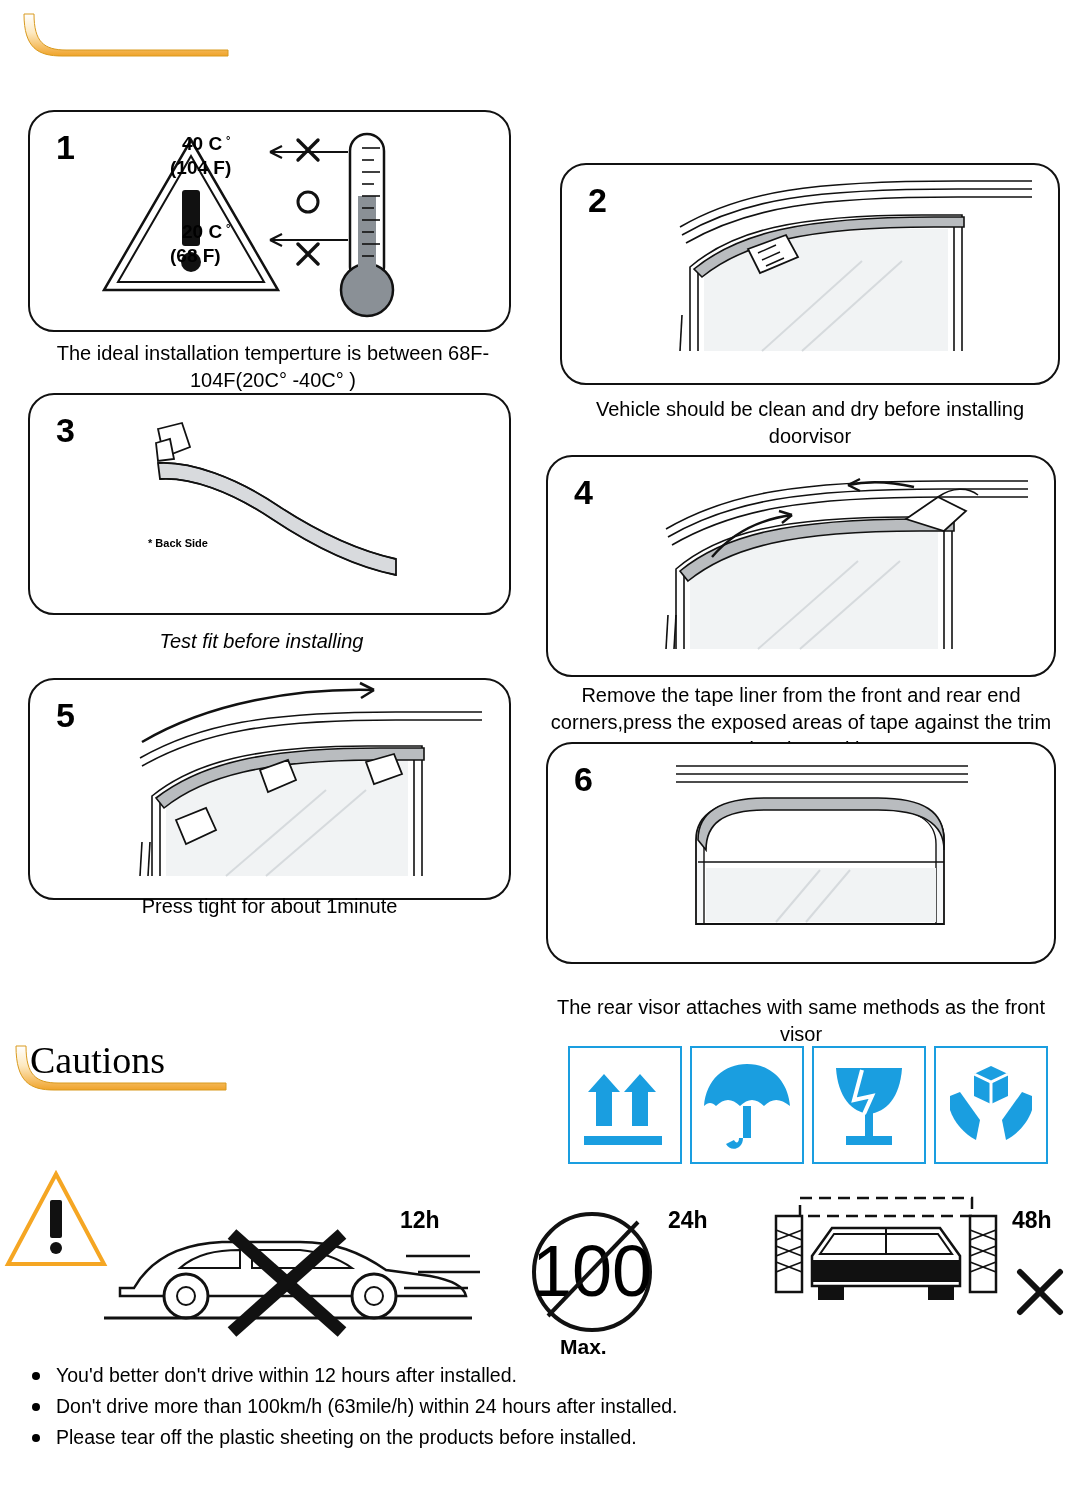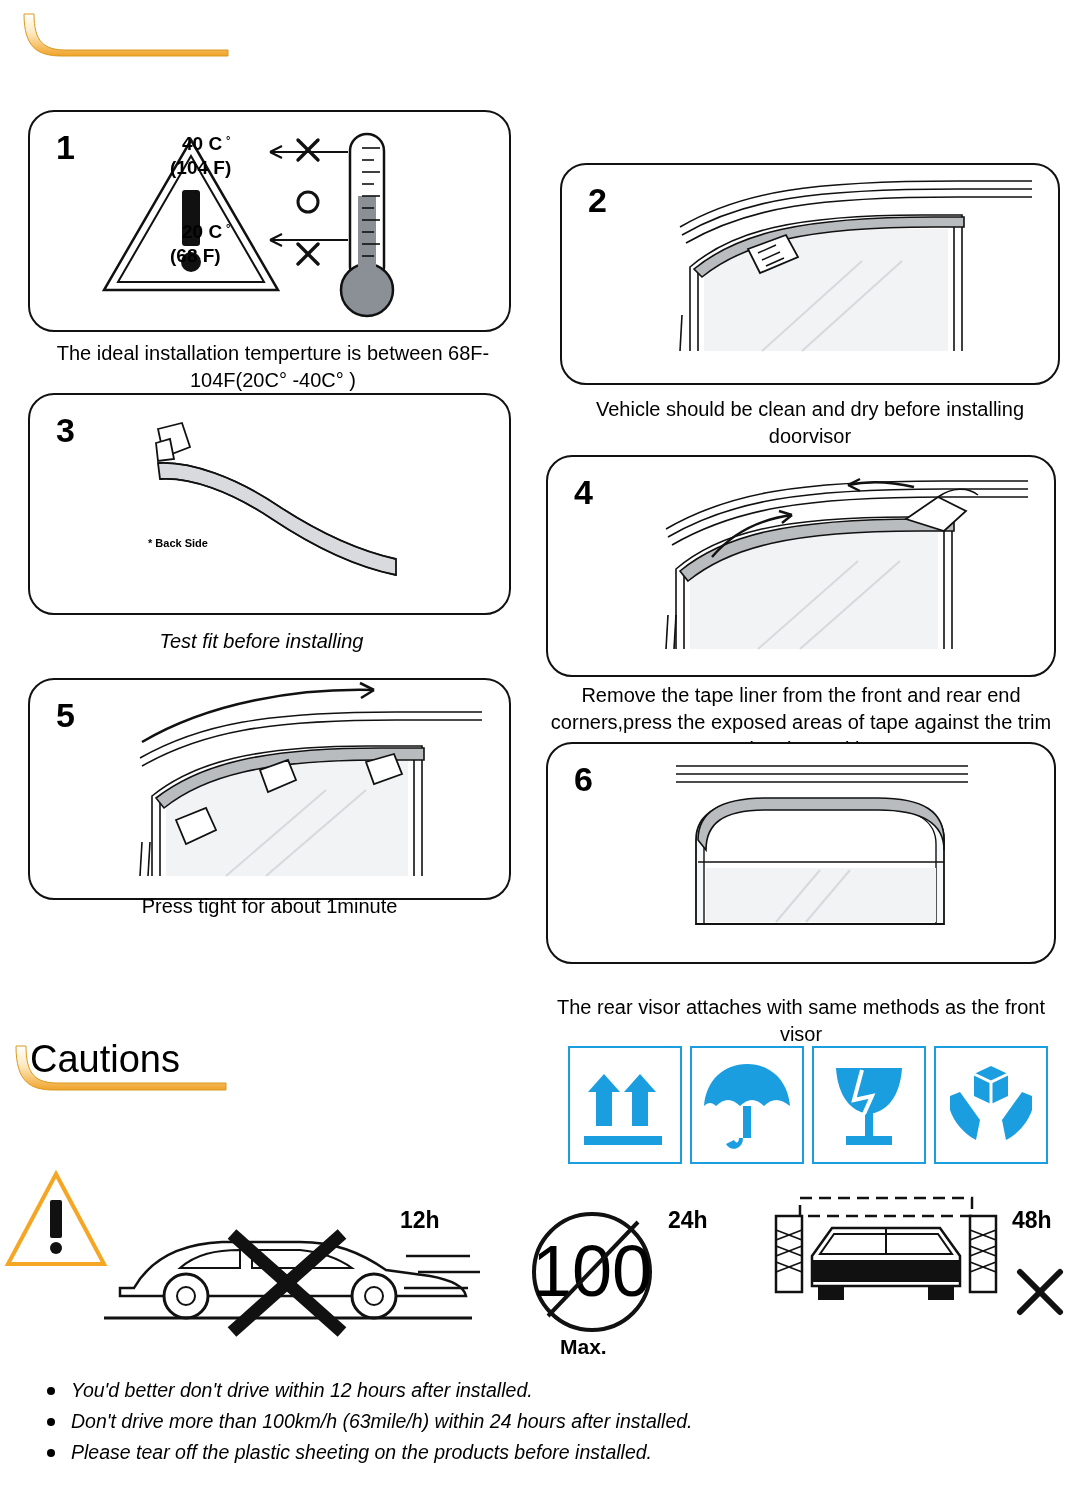--- a/index.html
+++ b/index.html
@@ -81,20 +81,21 @@
   #cap5 { left: 28px;  top: 893px; width: 483px; }
   #cap6 { left: 546px; top: 973px; width: 510px; margin-top: 21px; }
 
   
   .cautions-wrap {
     position: absolute;
     left: 10px;
     top: 1038px;
     width: 260px;
     height: 62px;
+    font-family: Liberation Serif, serif;
   }
   .cautions-title {
     position: absolute;
     left: 20px;
     top: 0px;
     font-size: 38px;
     white-space: nowrap;
   }
 
   .shipping-icons {
@@ -121,23 +122,22 @@
     width: 1076px;
     height: 200px;
   }
 
   .bullets {
     position: absolute;
     left: 16px;
     top: 1360px;
     width: 1050px;
     list-style: none;
-    margin: 15px;
+    margin: 0;
     padding: 0;
-    font-style: italic;
   }
   .bullets li {
     font-size: 19.5px;
     line-height: 1.58;
     padding-left: 40px;
     position: relative;
   }
   .bullets li::before {
     content: "";
     position: absolute;

